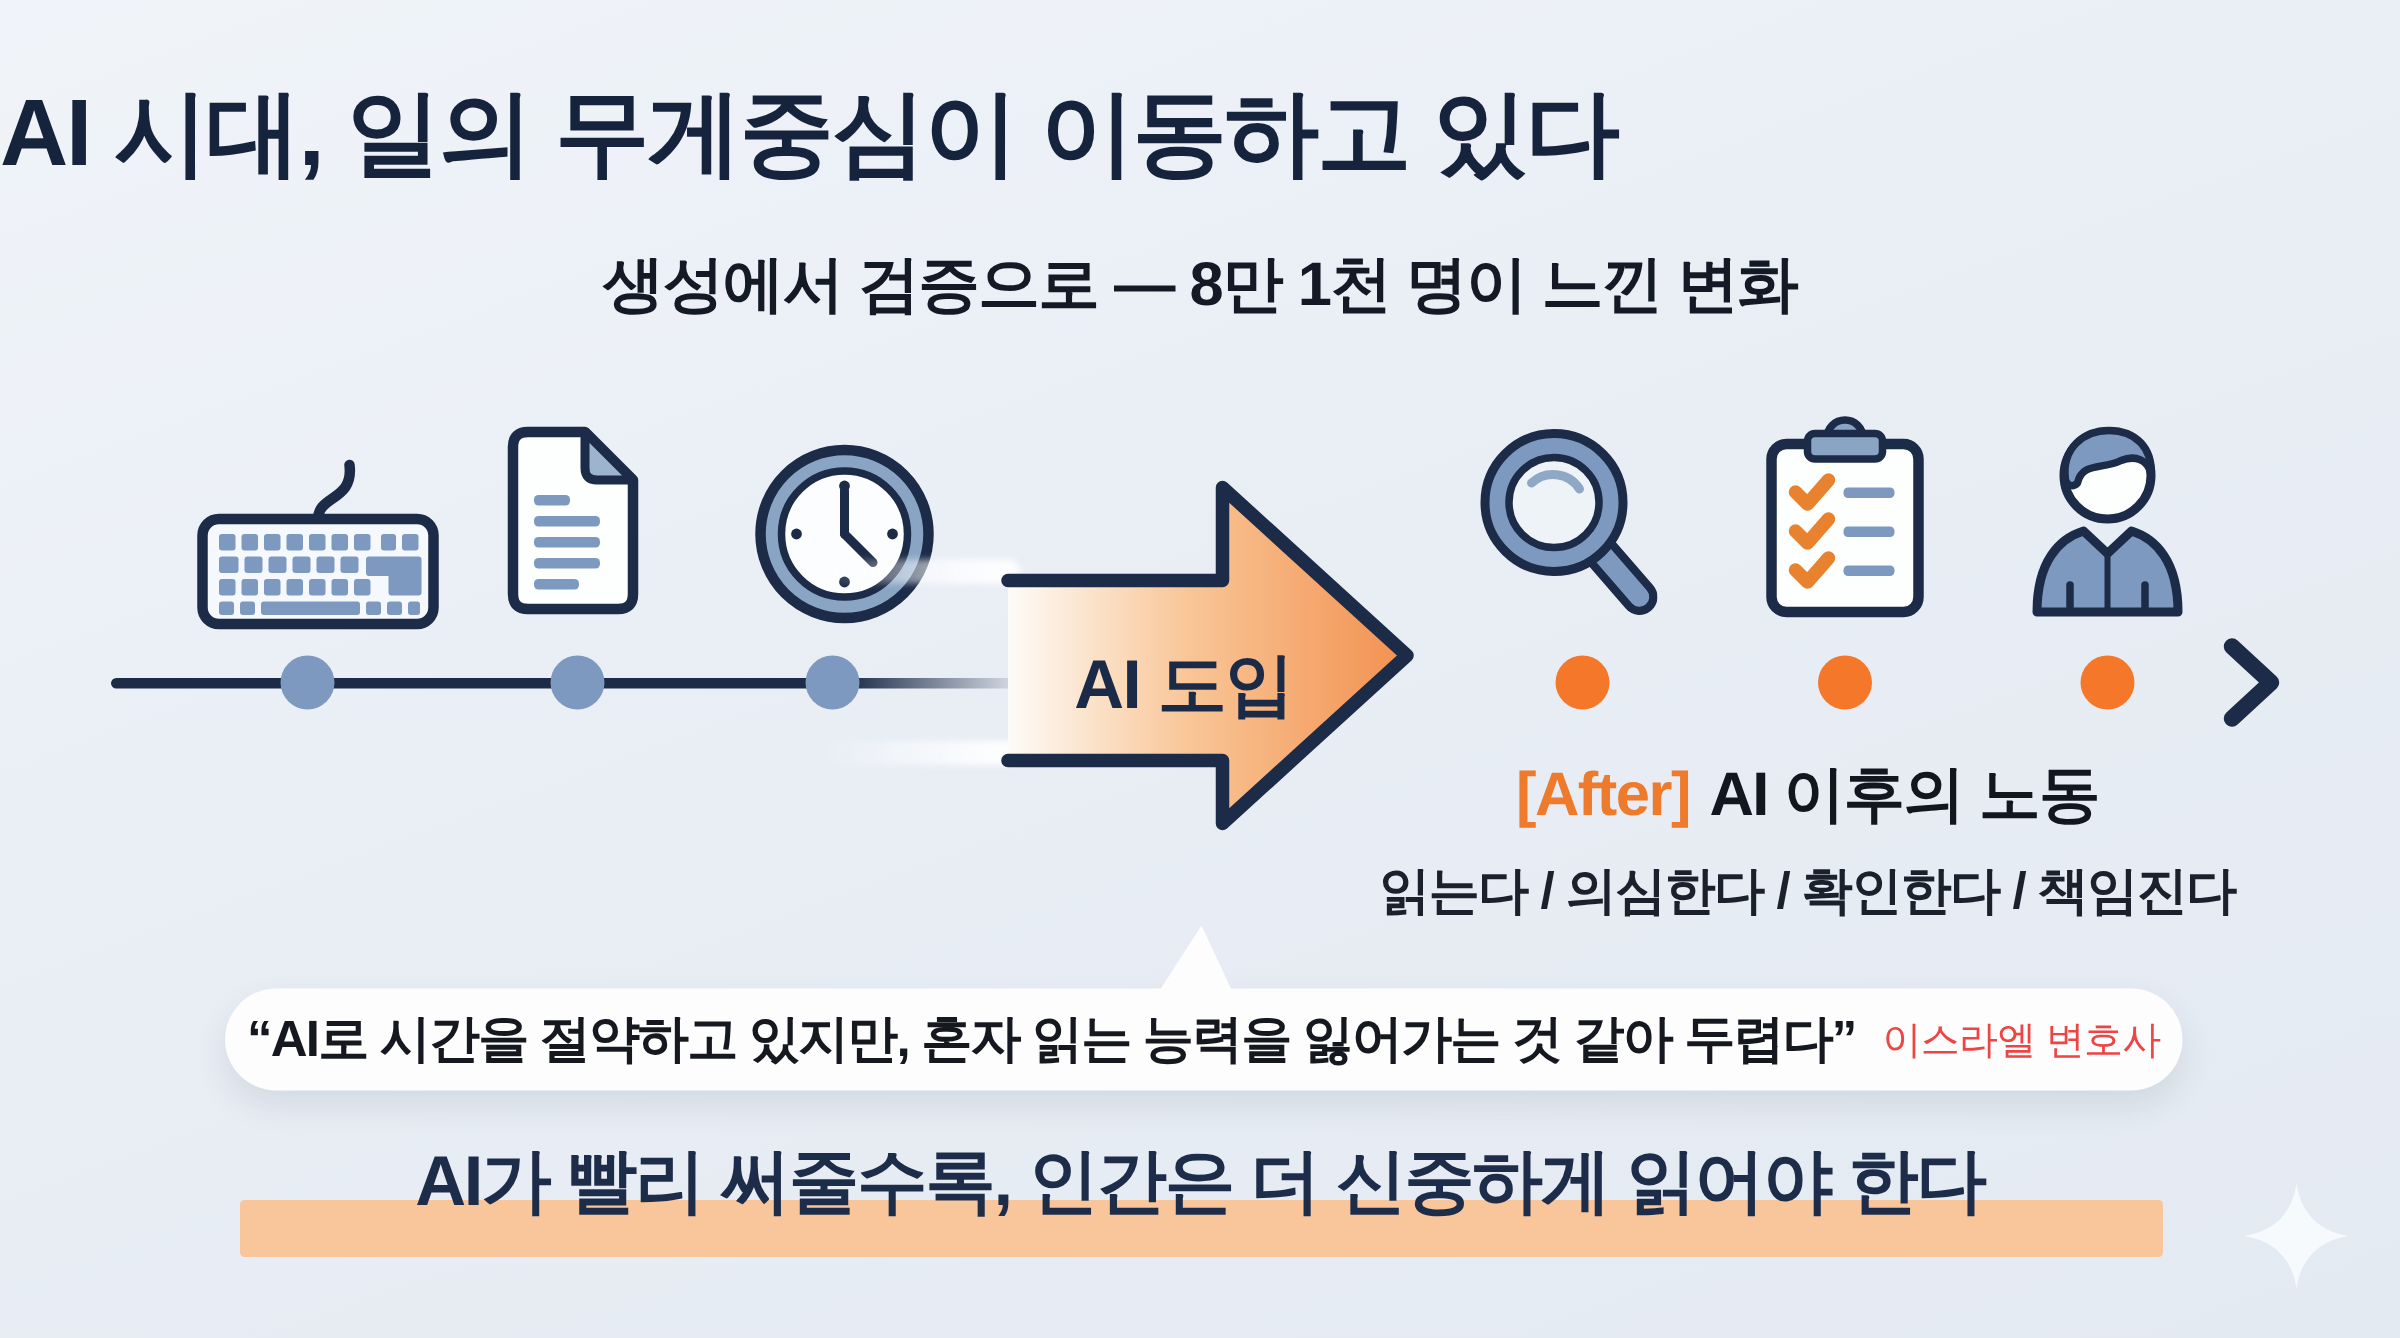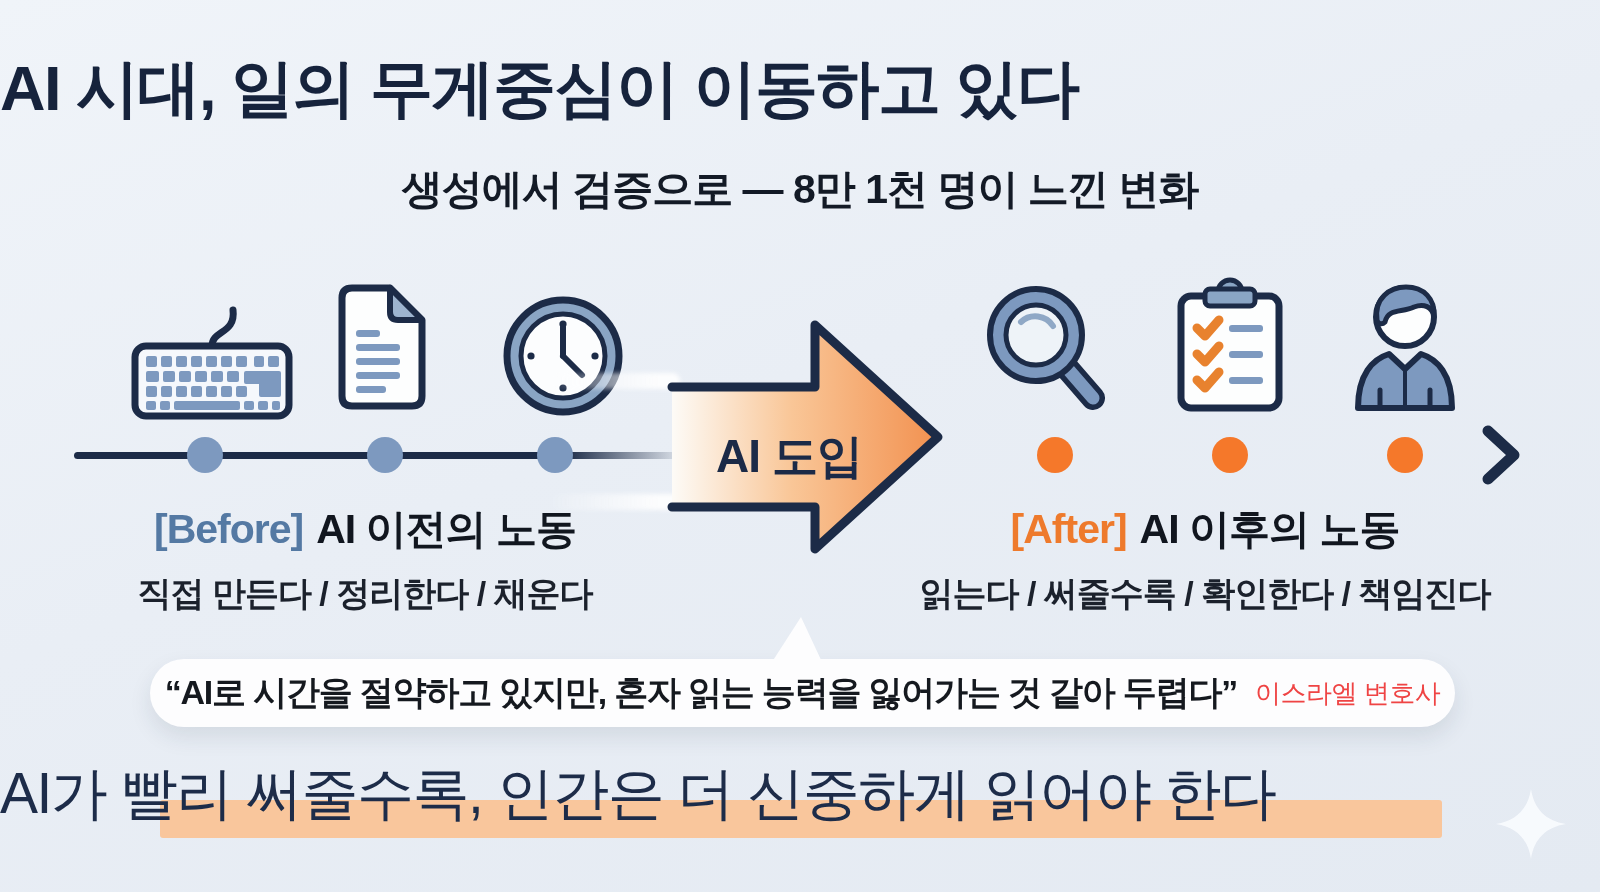--- a/index.html
+++ b/index.html
@@ -99,21 +99,22 @@
   .quote-text { font-size: 34px; font-weight: 700; letter-spacing: -1.2px; color: #15191f; }
   .quote-attrib { font-size: 26px; font-weight: 500; letter-spacing: -0.5px; color: #ef4444; margin-left: 18px; }
 
   
   .headline-highlight {
     left: 160px; top: 800px; width: 1282px; height: 38px;
     background: #f9c69c; border-radius: 3px;
   }
   .headline {
     left: 0; right: 0; top: 756px;
-    font-size: 57px; font-weight: 400; letter-spacing: -1.5px;
+    text-align: center;
+    font-size: 47px; font-weight: 700; letter-spacing: -1.5px;
     color: #1d2c49;
     white-space: nowrap;
   }
 </style>
 </head>
 <body>
 
 <div class="canvas">
 
   <h1 class="abs title">AI 시대, 일의 무게중심이 이동하고 있다</h1>
@@ -241,32 +242,26 @@
 
   <svg class="abs" style="left:1350px; top:280px;" width="110" height="134" viewBox="0 0 110 134">
     <circle cx="55" cy="37" r="29" fill="#fdfefe" stroke="#1c2b47" stroke-width="6"></circle>
     <path d="M27,40 C24,18 40,7 56,7 C74,7 85,19 84,36 C82,27 74,23 64,27 C52,33 38,28 35,42 C32,45 28,44 27,40 Z" fill="#7d99bf" stroke="#1c2b47" stroke-width="5" stroke-linejoin="round"></path>
     <path d="M8,128 C8,94 23,79 39,74 L55,89 L71,74 C87,79 102,94 102,128 Z" fill="#7d99bf" stroke="#1c2b47" stroke-width="6" stroke-linejoin="round"></path>
     <path d="M55,89 V128" stroke="#1c2b47" stroke-width="4"></path>
     <path d="M30,110 V128" stroke="#1c2b47" stroke-width="5" stroke-linecap="round"></path>
     <path d="M80,110 V128" stroke="#1c2b47" stroke-width="5" stroke-linecap="round"></path>
   </svg>
 
-  <div class="abs section before-section">
-    <div class="sec-heading">
-      <span class="tag tag-before">[Before]</span><span>AI 이전의 노동</span>
-    </div>
-    <div class="sec-desc">직접 만든다 / 정리한다 / 채운다</div>
-  </div>
 
   <div class="abs section after-section">
     <div class="sec-heading">
       <span class="tag tag-after">[After]</span><span>AI 이후의 노동</span>
     </div>
-    <div class="sec-desc">읽는다 / 써줄수록 / 확인한다 / 책임진다</div>
+    <div class="sec-desc">읽는다 / 의심한다 / 확인한다 / 책임진다</div>
   </div>
 
   <div class="abs bubble">
     <div class="bubble-tail"></div>
     <span class="quote-text">“AI로 시간을 절약하고 있지만, 혼자 읽는 능력을 잃어가는 것 같아 두렵다”</span>
     <span class="quote-attrib">이스라엘 변호사</span>
   </div>
 
   <div class="abs headline-highlight"></div>
   <div class="abs headline">AI가 빨리 써줄수록, 인간은 더 신중하게 읽어야 한다</div>

